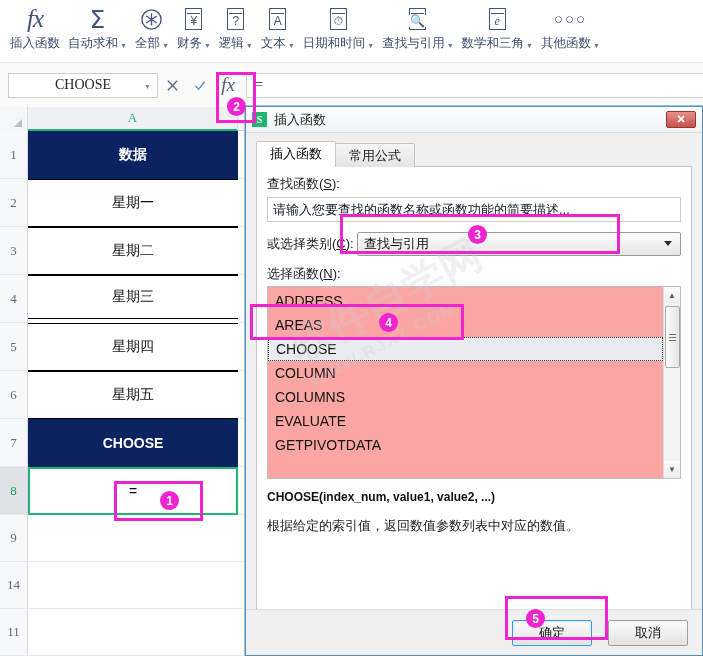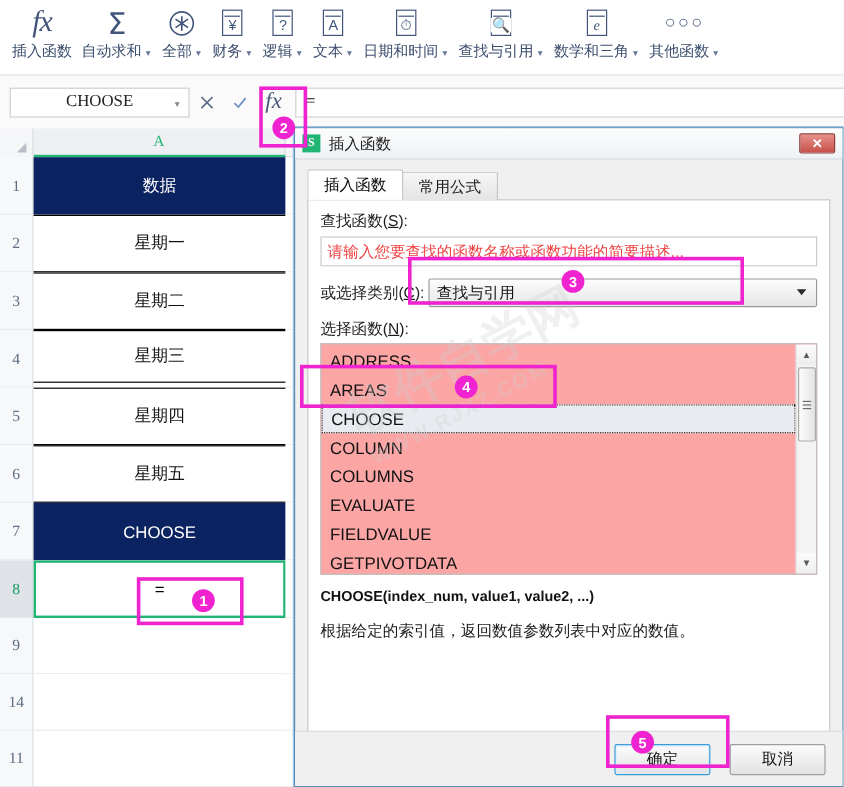--- a/index.html
+++ b/index.html
@@ -86,21 +86,21 @@
           font-size:13px; color:#21b573; font-family:"Liberation Serif", serif;}
   #colrest { flex:1; height:24px;}
 
   .row { position:absolute; left:0; width:703px; display:flex; }
   .rh { width:28px; background:#f7f8fa; border-right:1px solid #d6dae0; border-bottom:1px solid #e6e8ec;
         display:flex; align-items:center; justify-content:center;
         font-size:13px; color:#5d6b82; font-family:"Liberation Serif", serif;}
   .rh.sel { background:#dfe3e8; color:#1f9c63;}
   .cell { width:210px; display:flex; align-items:center; justify-content:center;
           font-size:14px; }
-  .cell.hdr { background:#0b2360; color:#ffffff; font-weight:normal; }
+  .cell.hdr { background:#0b2360; color:#ffffff; font-weight:bold; }
   .cell.data { background:#ffffff; color:#111; border-top:1.5px solid #000; border-bottom:1.5px solid #000;}
   .cell.plain { background:#ffffff; border-bottom:1px solid #e6e8ec;}
   .cell.selected { background:#ffffff; border:2px solid #21b573; }
   .restcell { flex:1; background:#ffffff; border-bottom:1px solid #eceef1; }
 
   
   #dialog {
     position:absolute; left:245px; top:106px; width:458px; height:550px;
     background:#f0f0f0;
     border:1px solid #5a8fb8;
@@ -133,21 +133,21 @@
 
   #panel { border:1px solid #c6c6c6; background:#ffffff; margin-top:-1px;
            height:482px; padding:8px 10px 0 10px; position:relative; }
 
   .fld-label { font-size:13px; color:#1b1b1b; margin-bottom:4px;}
   .ul { text-decoration:underline;}
 
   #search-input {
     width:100%; height:25px; border:1px solid #cccccc; background:#fff;
     display:flex; align-items:center; padding-left:5px;
-    font-size:13px; color:#ef4444;
+    font-size:13px; color:#0f172a;
   }
 
   #cat-row { display:flex; align-items:center; margin-top:9px; height:26px;}
   #cat-label { font-size:13px; color:#1b1b1b; width:90px;}
   #cat-select {
     flex:1; height:24px; border:1px solid #9a9a9a;
     background:linear-gradient(#fdfdfd,#e6e6e6);
     display:flex; align-items:center; padding-left:6px;
     font-size:13px; color:#111; position:relative; border-radius:2px;
   }
@@ -457,21 +457,20 @@
       </div>
 
       <div id="fnlist">
         <div id="fnitems">
           <div class="fn">ADDRESS</div>
           <div class="fn">AREAS</div>
           <div class="fn sel">CHOOSE</div>
           <div class="fn">COLUMN</div>
           <div class="fn">COLUMNS</div>
           <div class="fn">EVALUATE</div>
-          <div class="fn">FIELDVALUE</div>
           <div class="fn">GETPIVOTDATA</div>
         </div>
         <div id="fnscroll">
           <div class="sb-arrow">▲</div>
           <div id="sb-thumb">
             <span id="sb-grip">
                 <i></i>
                 <i></i>
                 <i></i>
               </span>

